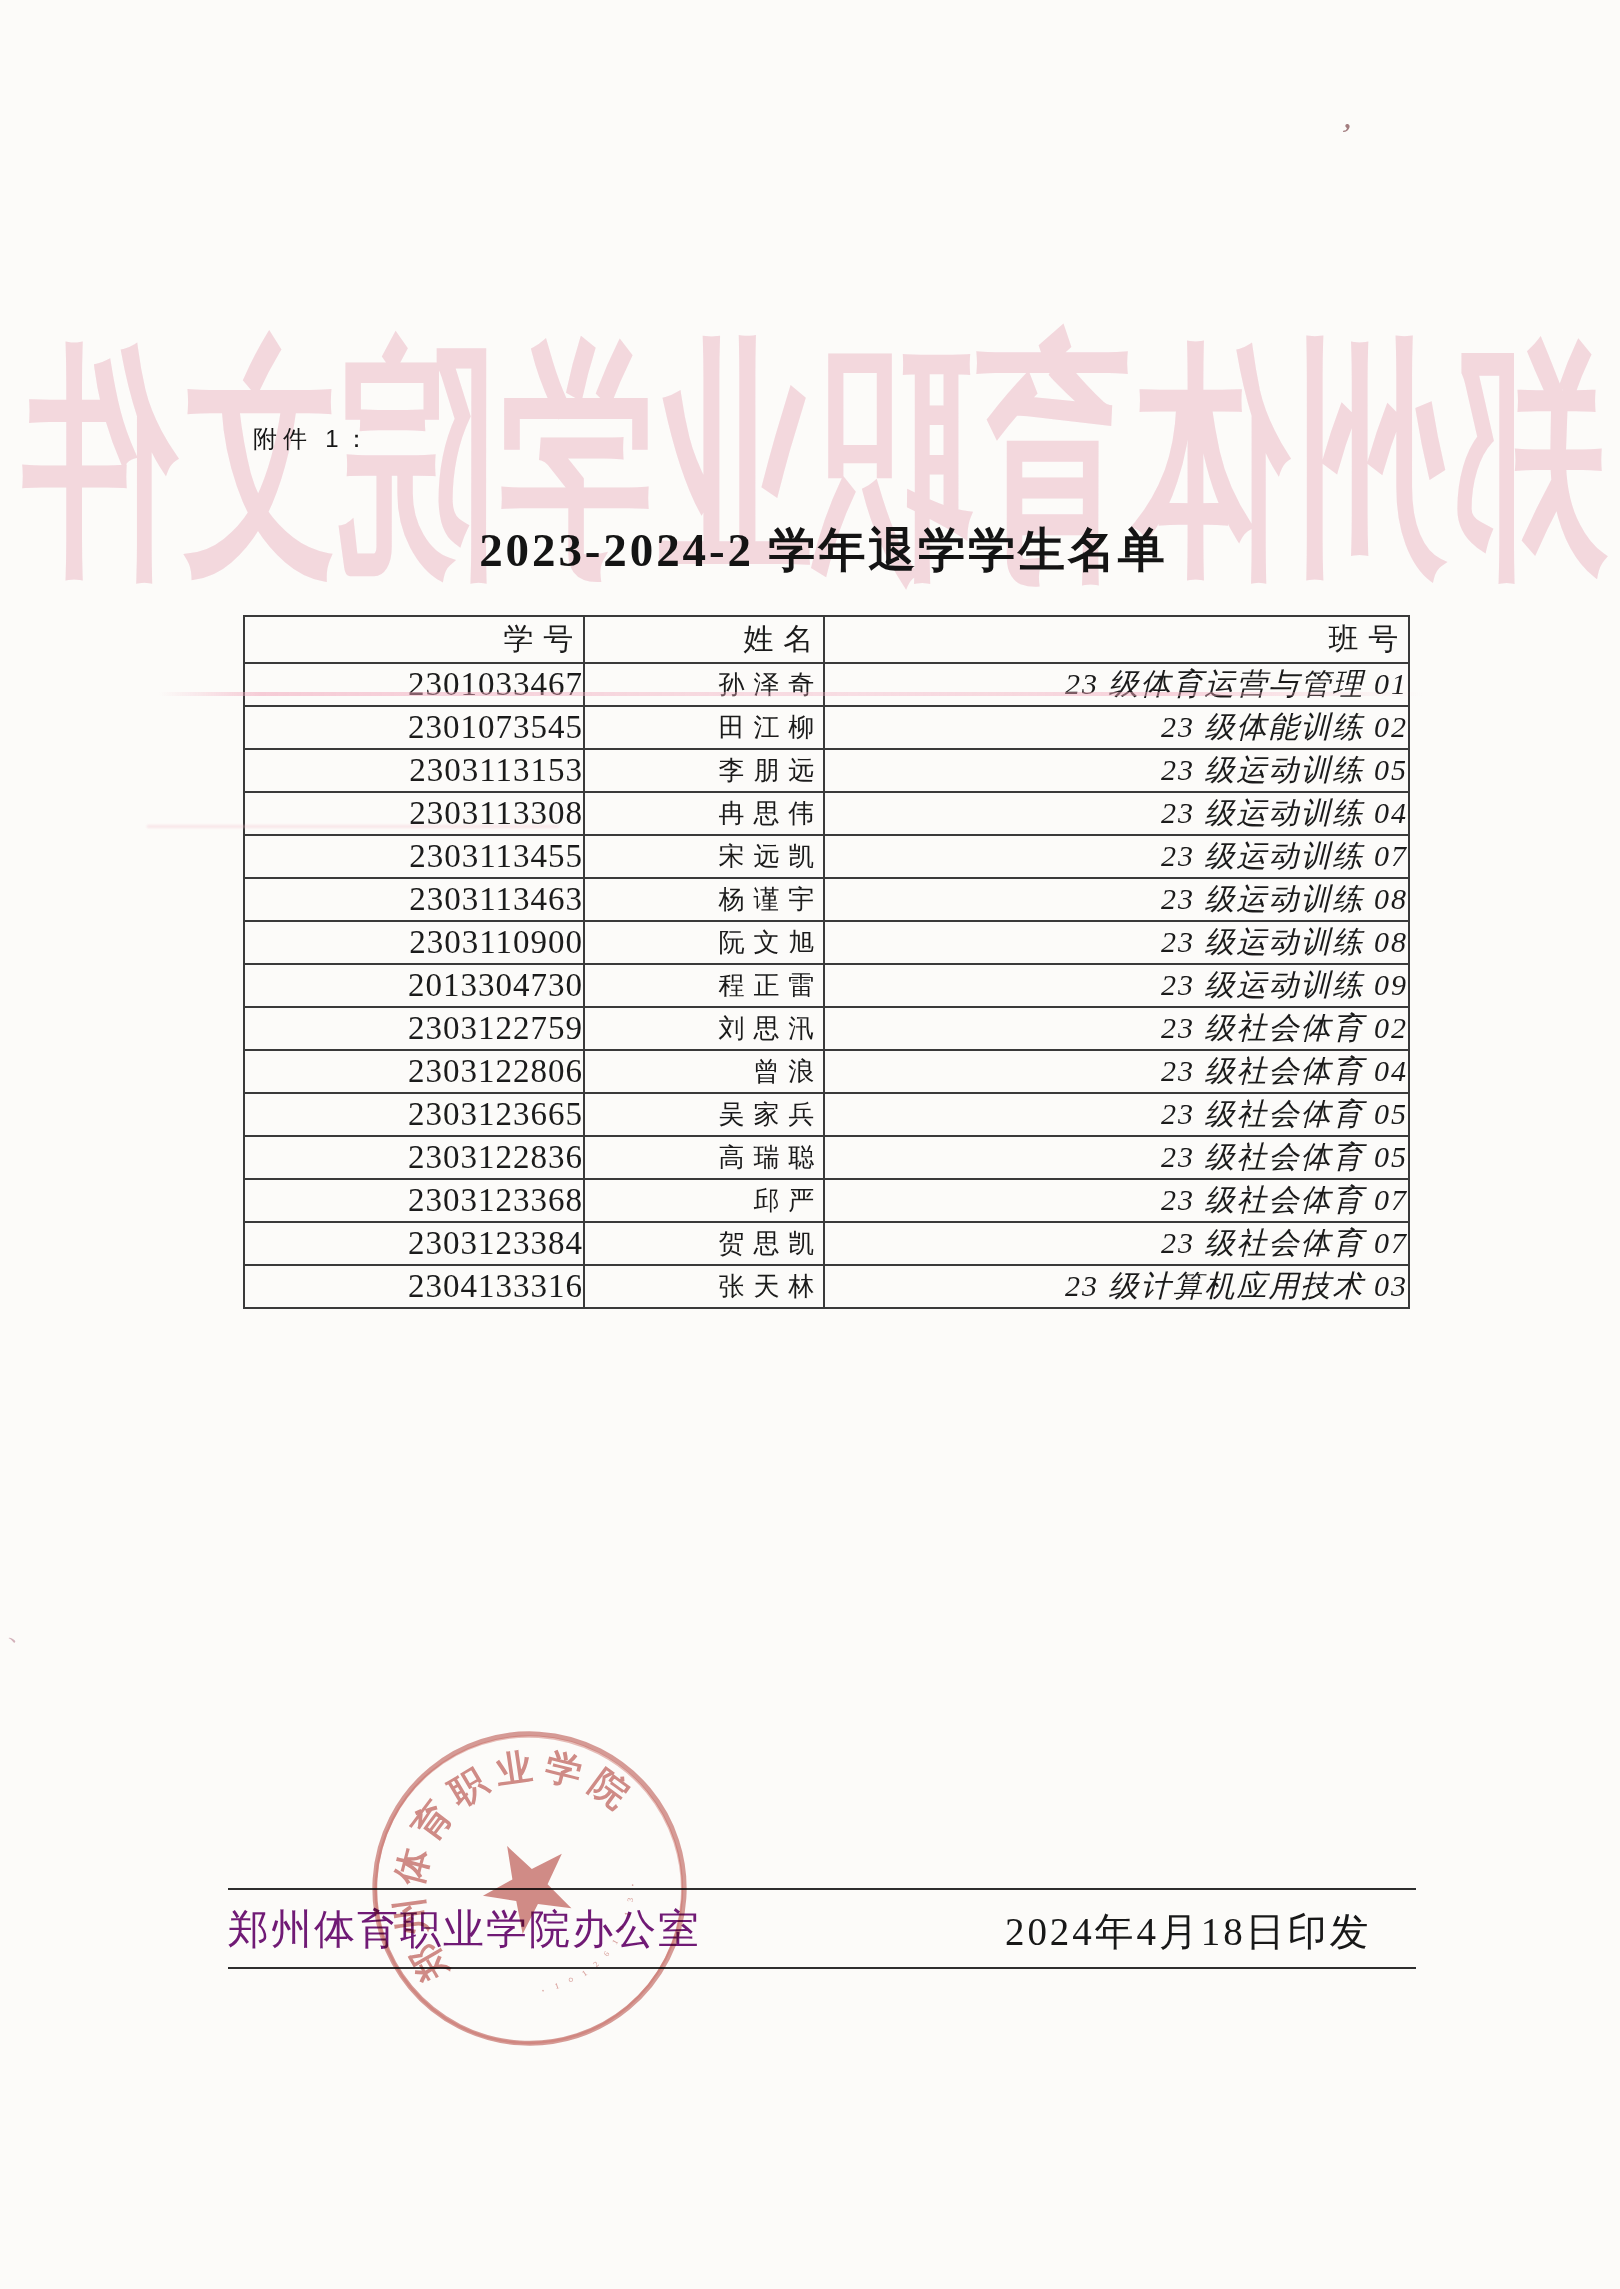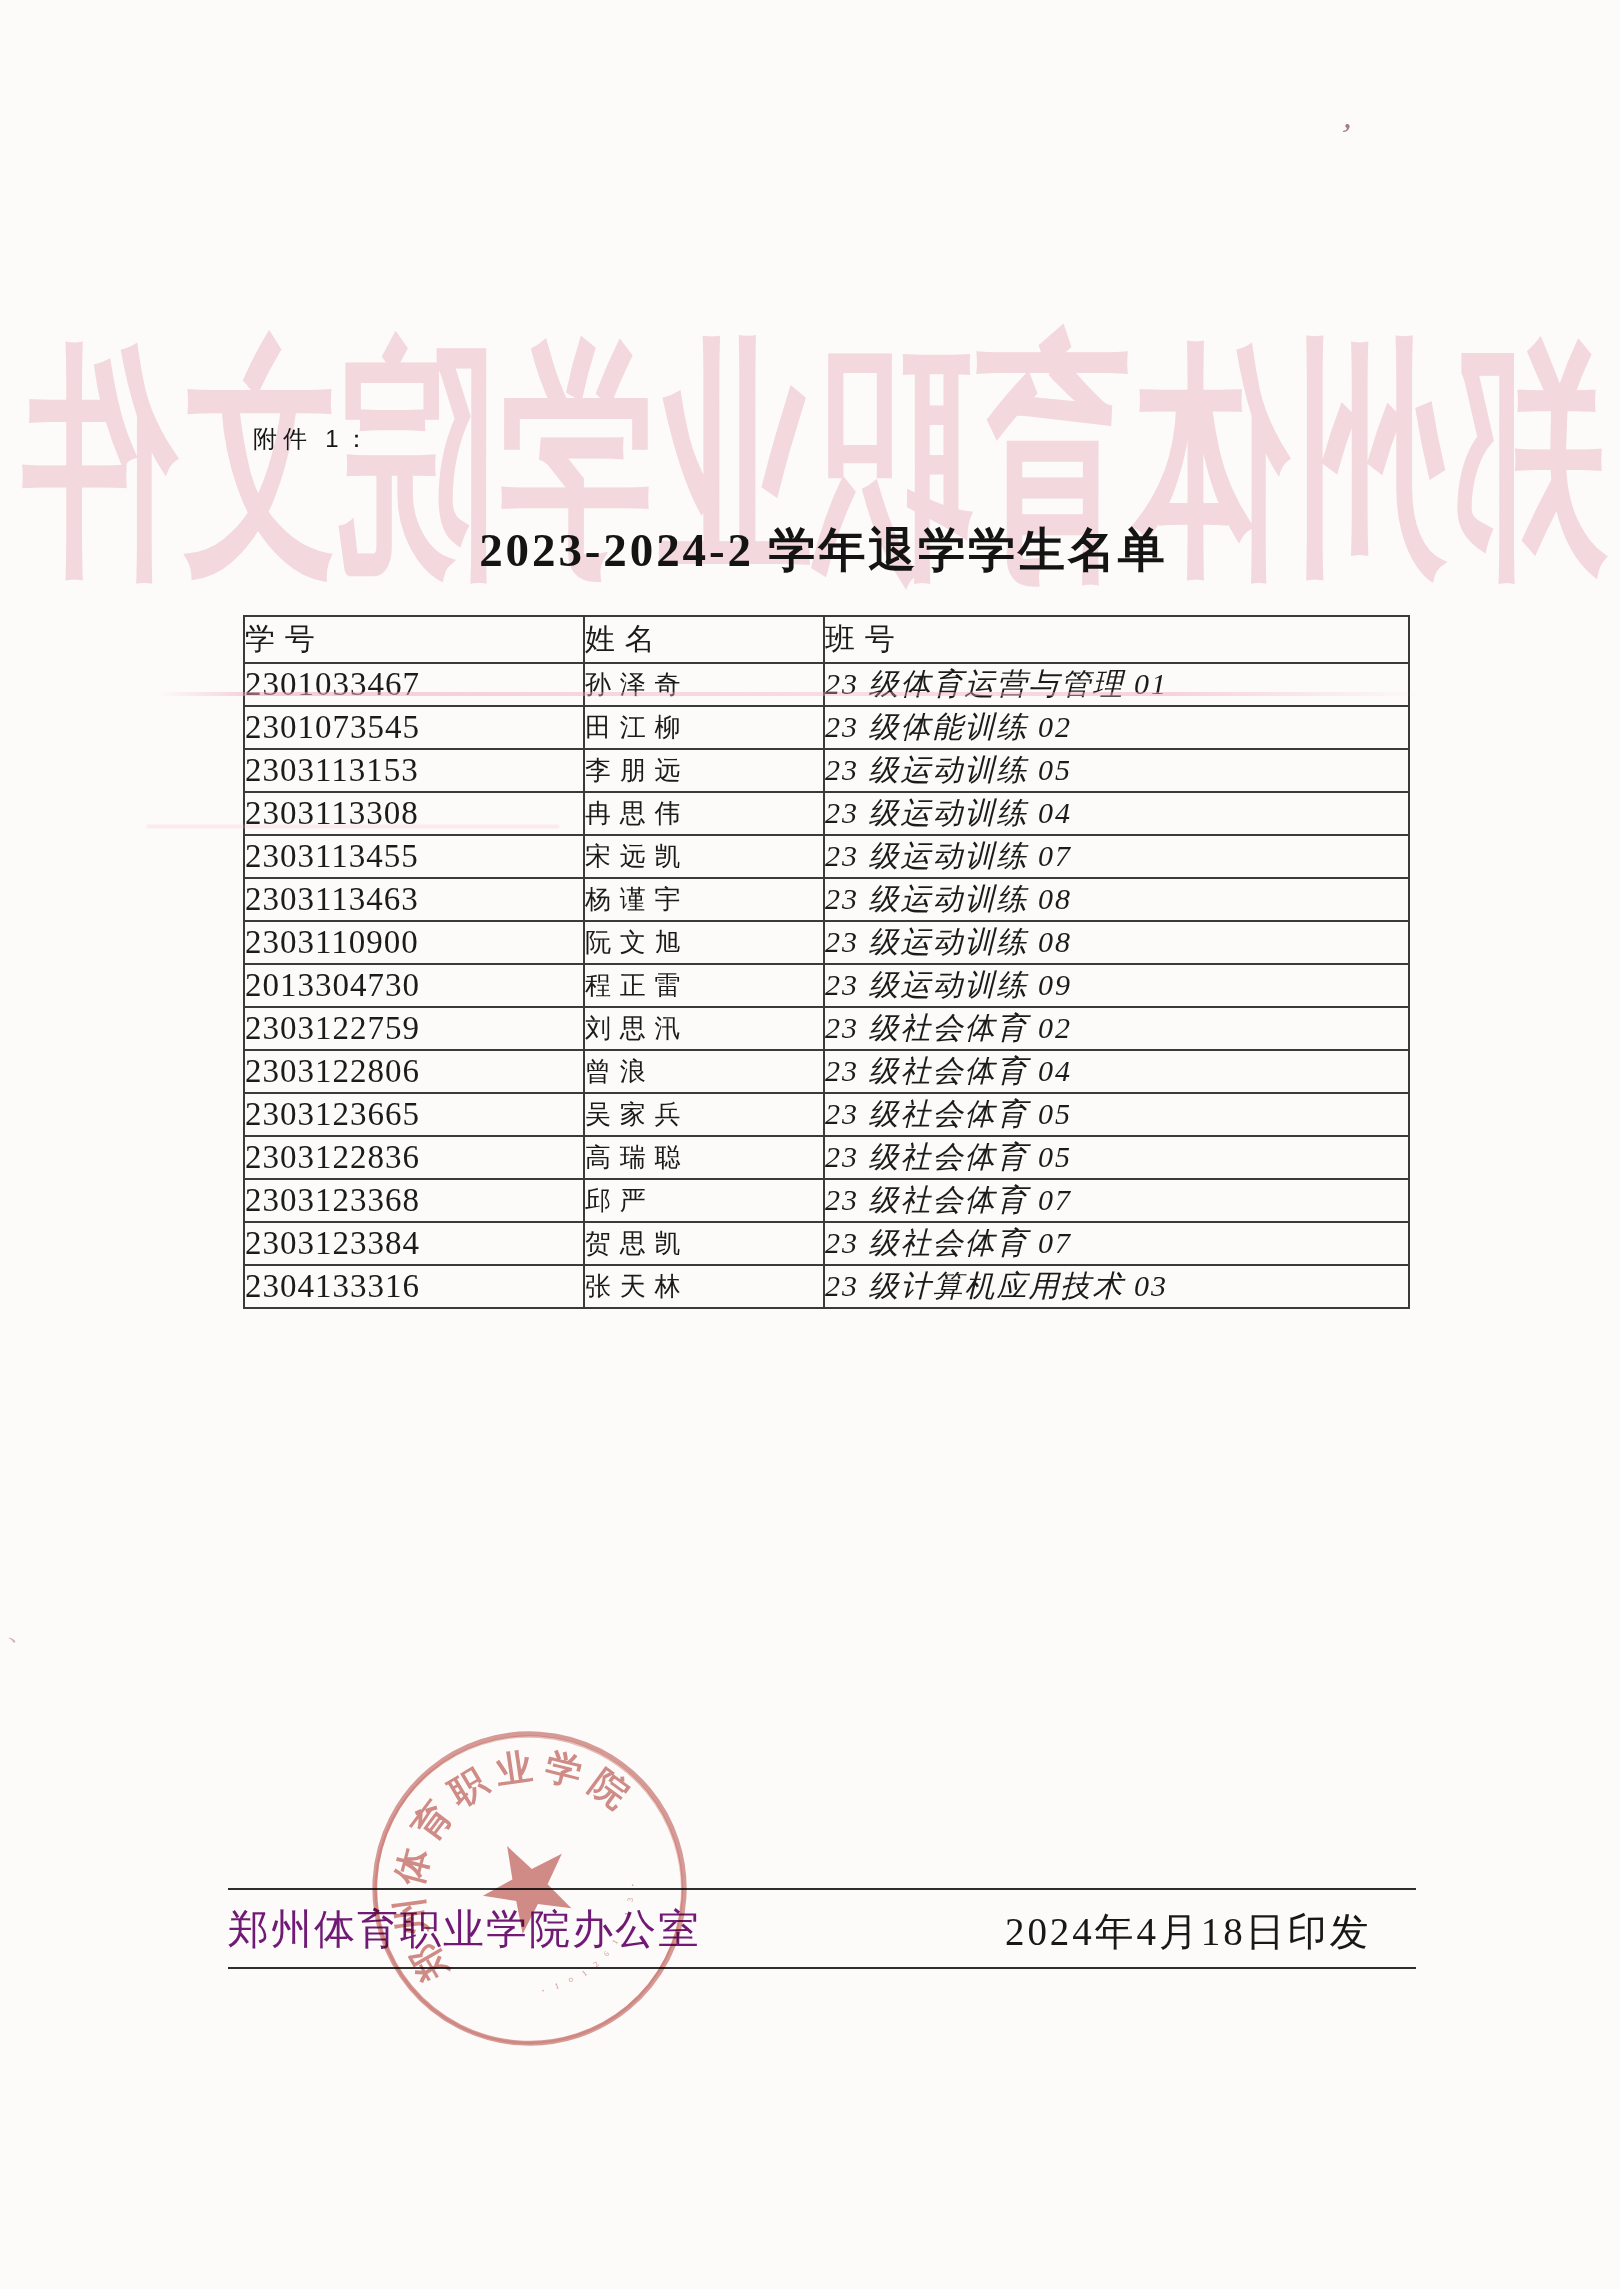--- a/index.html
+++ b/index.html
@@ -24,21 +24,21 @@
   .doc-title{
     position:absolute; left:0; top:519px; width:1647px; text-align:center;
     font-size:47px; font-weight:bold; letter-spacing:2.9px; color:#141414;
   }
   .doc-table{
     position:absolute; left:243px; top:615px; width:1165px;
     border-collapse:collapse; table-layout:fixed;
     background:transparent;
   }
   .doc-table th,.doc-table td{
-    border:2px solid #3a3a3a; text-align:left; vertical-align:middle;
+    border:2px solid #3a3a3a; text-align:right; vertical-align:middle;
     font-weight:normal; color:#1b1b1b; padding:0;
   }
   .doc-table{border:2.9px solid #2b2b2b;}
   .doc-table thead tr{height:47px;}
   .doc-table tbody tr{height:36px;}
   .doc-table th{font-size:30px; letter-spacing:9.8px;}
   .cell-id{font-size:33px; letter-spacing:1px;}
   .cell-name{font-size:26px; letter-spacing:8.8px;}
   .cell-class{font-size:30px; letter-spacing:2px;font-style:italic;}
   

